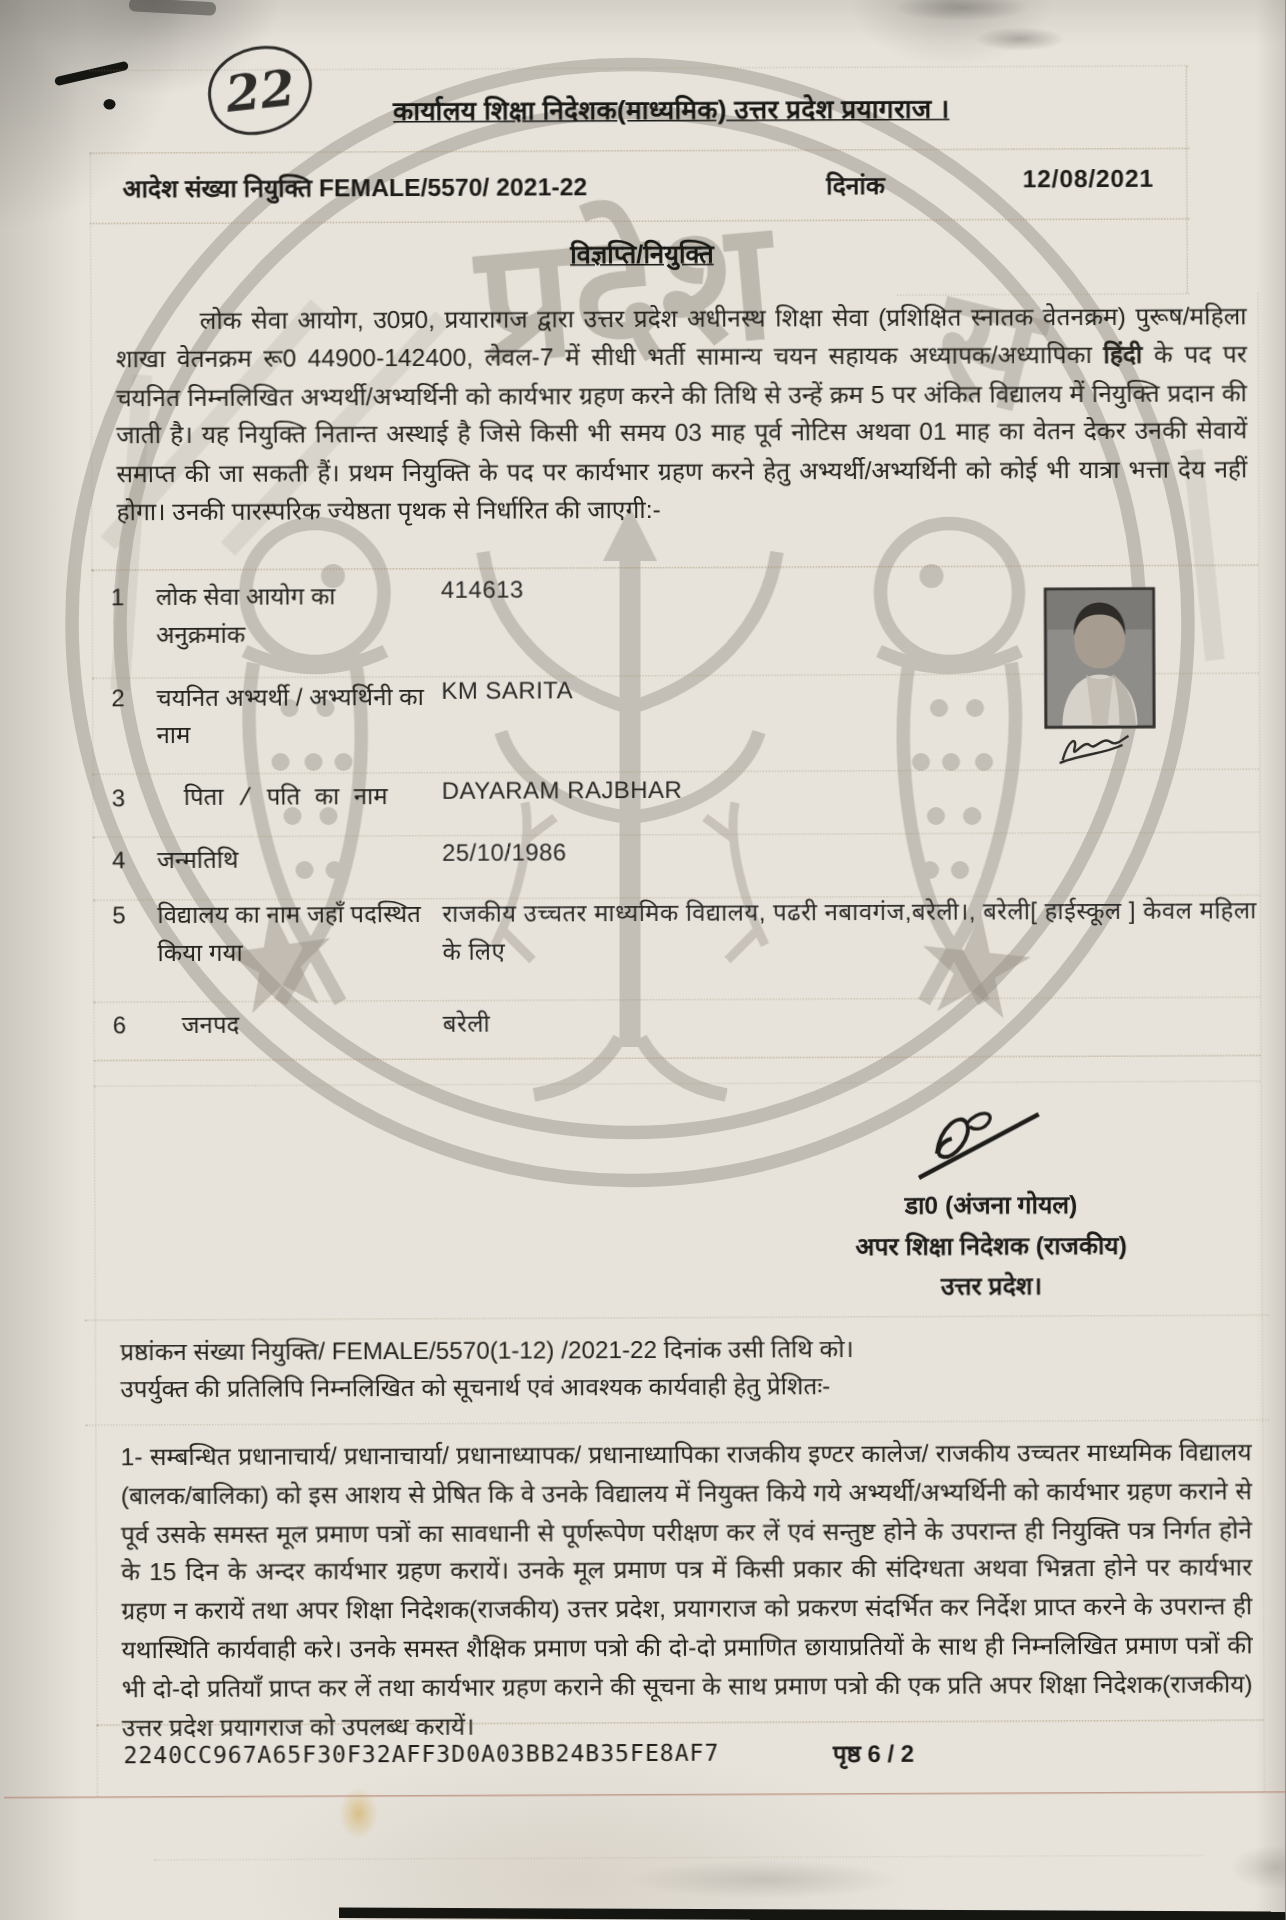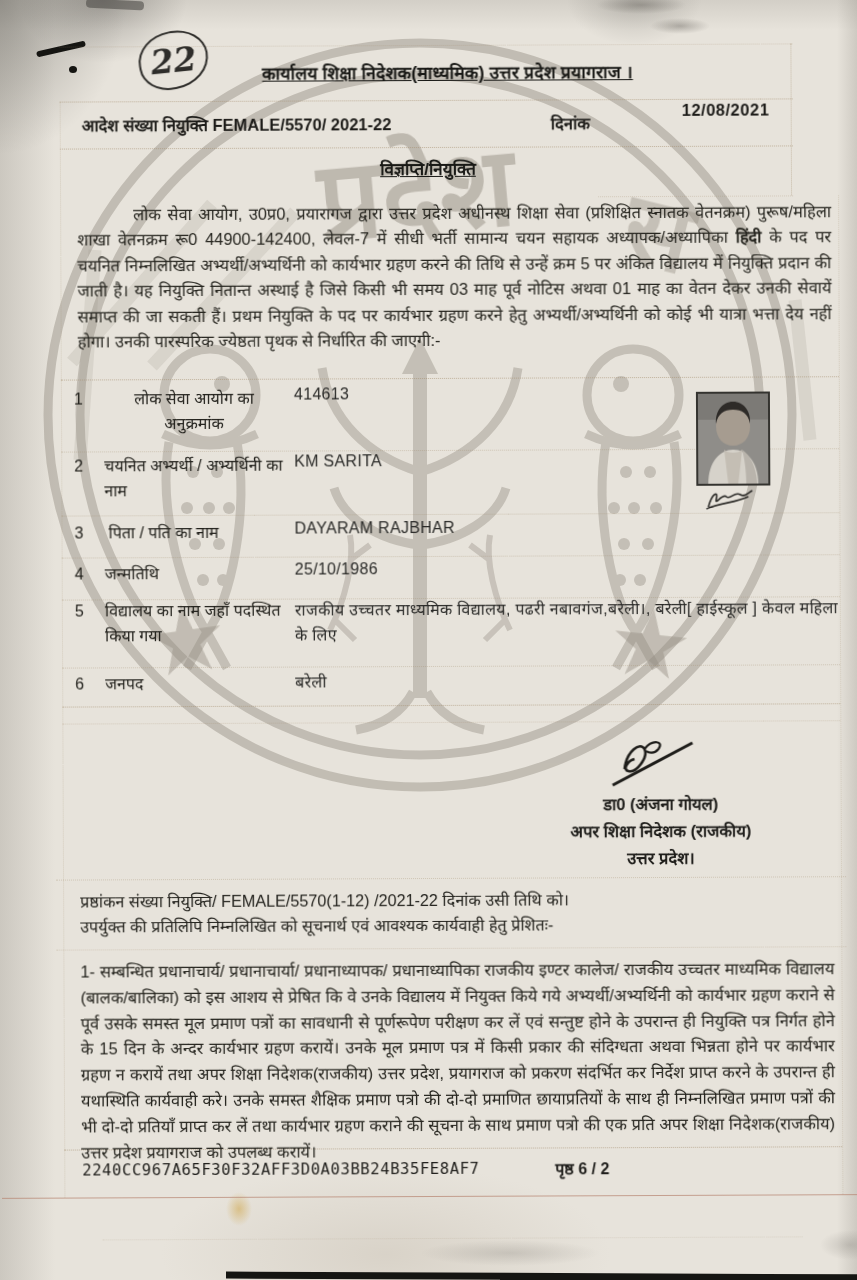--- a/index.html
+++ b/index.html
@@ -161,55 +161,55 @@
     <div class="abs faint" style="left:100px;top:1238px;width:700px;opacity:.35;"></div>
 
     <div class="abs circ22" style="left:141px;top:30px;">
       <span>22</span>
     </div>
 
     <div class="abs title hi" style="left:100px;top:60px;width:700px;text-align:center;">कार्यालय शिक्षा निदेशक(माध्यमिक) उत्तर प्रदेश प्रयागराज ।</div>
 
     <div class="abs orderline hi" style="left:84px;top:112px;">आदेश संख्या नियुक्ति FEMALE/5570/ 2021-22</div>
     <div class="abs orderline hi" style="left:553px;top:112px;">दिनांक</div>
-    <div class="abs orderline" style="left:684px;top:102px;letter-spacing:.5px;">12/08/2021</div>
+    <div class="abs orderline" style="left:684px;top:112px;letter-spacing:.5px;">12/08/2021</div>
 
     <div class="abs subject hi" style="left:250px;top:157px;width:360px;text-align:center;">विज्ञप्ति/नियुक्ति</div>
 
     <div class="abs para hi" style="left:79px;top:201px;width:754px;text-indent:56px;"><span>लोक सेवा आयोग, उ0प्र0, प्रयारागज द्वारा उत्तर प्रदेश अधीनस्थ शिक्षा सेवा (प्रशिक्षित स्नातक वेतनक्रम) पुरूष/महिला शाखा वेतनक्रम रू0 44900-142400, लेवल-7 में सीधी भर्ती सामान्य चयन सहायक अध्यापक/अध्यापिका </span><b>हिंदी</b><span> के पद पर चयनित निम्नलिखित अभ्यर्थी/अभ्यर्थिनी को कार्यभार ग्रहण करने की तिथि से उन्हें क्रम 5 पर अंकित विद्यालय में नियुक्ति प्रदान की जाती है। यह नियुक्ति नितान्त अस्थाई है जिसे किसी भी समय 03 माह पूर्व नोटिस अथवा 01 माह का वेतन देकर उनकी सेवायें समाप्त की जा सकती हैं। प्रथम नियुक्ति के पद पर कार्यभार ग्रहण करने हेतु अभ्यर्थी/अभ्यर्थिनी को कोई भी यात्रा भत्ता देय नहीं होगा। उनकी पारस्परिक ज्येष्ठता पृथक से निर्धारित की जाएगी:-</span></div>
 
     <div class="abs" style="left:62px;top:383px;width:778px;">
       <div class="abs" style="left:13px;top:2px;width:760px;">
         <span class="abs tbl-label" style="left:0;top:0;">1</span>
-        <span class="abs tbl-label hi" style="left:30px;top:0;width:180px;text-align:center;">लोक सेवा आयोग का अनुक्रमांक</span>
+        <span class="abs tbl-label hi" style="left:30px;top:0;width:180px;">लोक सेवा आयोग का अनुक्रमांक</span>
         <span class="abs tbl-val" style="left:220px;top:0;width:400px;">414613</span>
       </div>
       <div class="abs" style="left:13px;top:69px;width:760px;">
         <span class="abs tbl-label" style="left:0;top:0;">2</span>
         <span class="abs tbl-label hi" style="left:30px;top:0;width:185px;">चयनित अभ्यर्थी / अभ्यर्थिनी का नाम</span>
         <span class="abs tbl-val" style="left:220px;top:0;width:400px;">KM SARITA</span>
       </div>
       <div class="abs" style="left:13px;top:136px;width:760px;">
         <span class="abs tbl-label" style="left:0;top:0;">3</span>
-        <span class="abs tbl-label hi" style="left:34px;top:0;width:185px;">पिता / पति का नाम</span>
+        <span class="abs tbl-label hi" style="left:48px;top:0;width:185px;font-family:Liberation Mono, monospace;">पिता / पति का नाम</span>
         <span class="abs tbl-val" style="left:220px;top:0;width:400px;">DAYARAM RAJBHAR</span>
       </div>
       <div class="abs" style="left:13px;top:177px;width:760px;">
         <span class="abs tbl-label" style="left:0;top:0;">4</span>
         <span class="abs tbl-label hi" style="left:30px;top:0;width:185px;">जन्मतिथि</span>
         <span class="abs tbl-val" style="left:220px;top:0;width:400px;">25/10/1986</span>
       </div>
       <div class="abs" style="left:13px;top:214px;width:760px;">
         <span class="abs tbl-label" style="left:0;top:0;">5</span>
         <span class="abs tbl-label hi" style="left:30px;top:0;width:180px;">विद्यालय का नाम जहाँ पदस्थित किया गया</span>
         <span class="abs tbl-val hi" style="left:220px;top:0;width:560px;line-height:25px;">राजकीय उच्चतर माध्यमिक विद्यालय, पढरी नबावगंज,बरेली।, बरेली[ हाईस्कूल ] केवल महिला के लिए</span>
       </div>
       <div class="abs" style="left:13px;top:287px;width:760px;">
         <span class="abs tbl-label" style="left:0;top:0;">6</span>
-        <span class="abs tbl-label hi" style="left:30px;top:0;width:185px;">जनपद</span>
+        <span class="abs tbl-label hi" style="left:46px;top:0;width:185px;">जनपद</span>
         <span class="abs tbl-val hi" style="left:220px;top:0;width:400px;">बरेली</span>
       </div>
     </div>
 
     <div class="abs" style="left:697px;top:393px;width:70px;height:90px;border:2px solid #34332f;background:#8e8c88;">
       <svg width="70" height="90" viewBox="0 0 70 90">
         <rect x="0" y="0" width="70" height="90" fill="#8f8d89"></rect>
         <rect x="0" y="0" width="70" height="26" fill="#7c7a76"></rect>
         <path d="M35,12 C24,12 18,22 18,33 C18,44 25,52 35,52 C45,52 52,44 52,33 C52,22 46,12 35,12 Z" fill="#a69c90"></path>
         <path d="M18,30 C17,18 24,8 35,8 C46,8 53,18 52,30 C50,20 44,16 35,16 C26,16 20,20 18,30 Z" fill="#2e2b28"></path>

